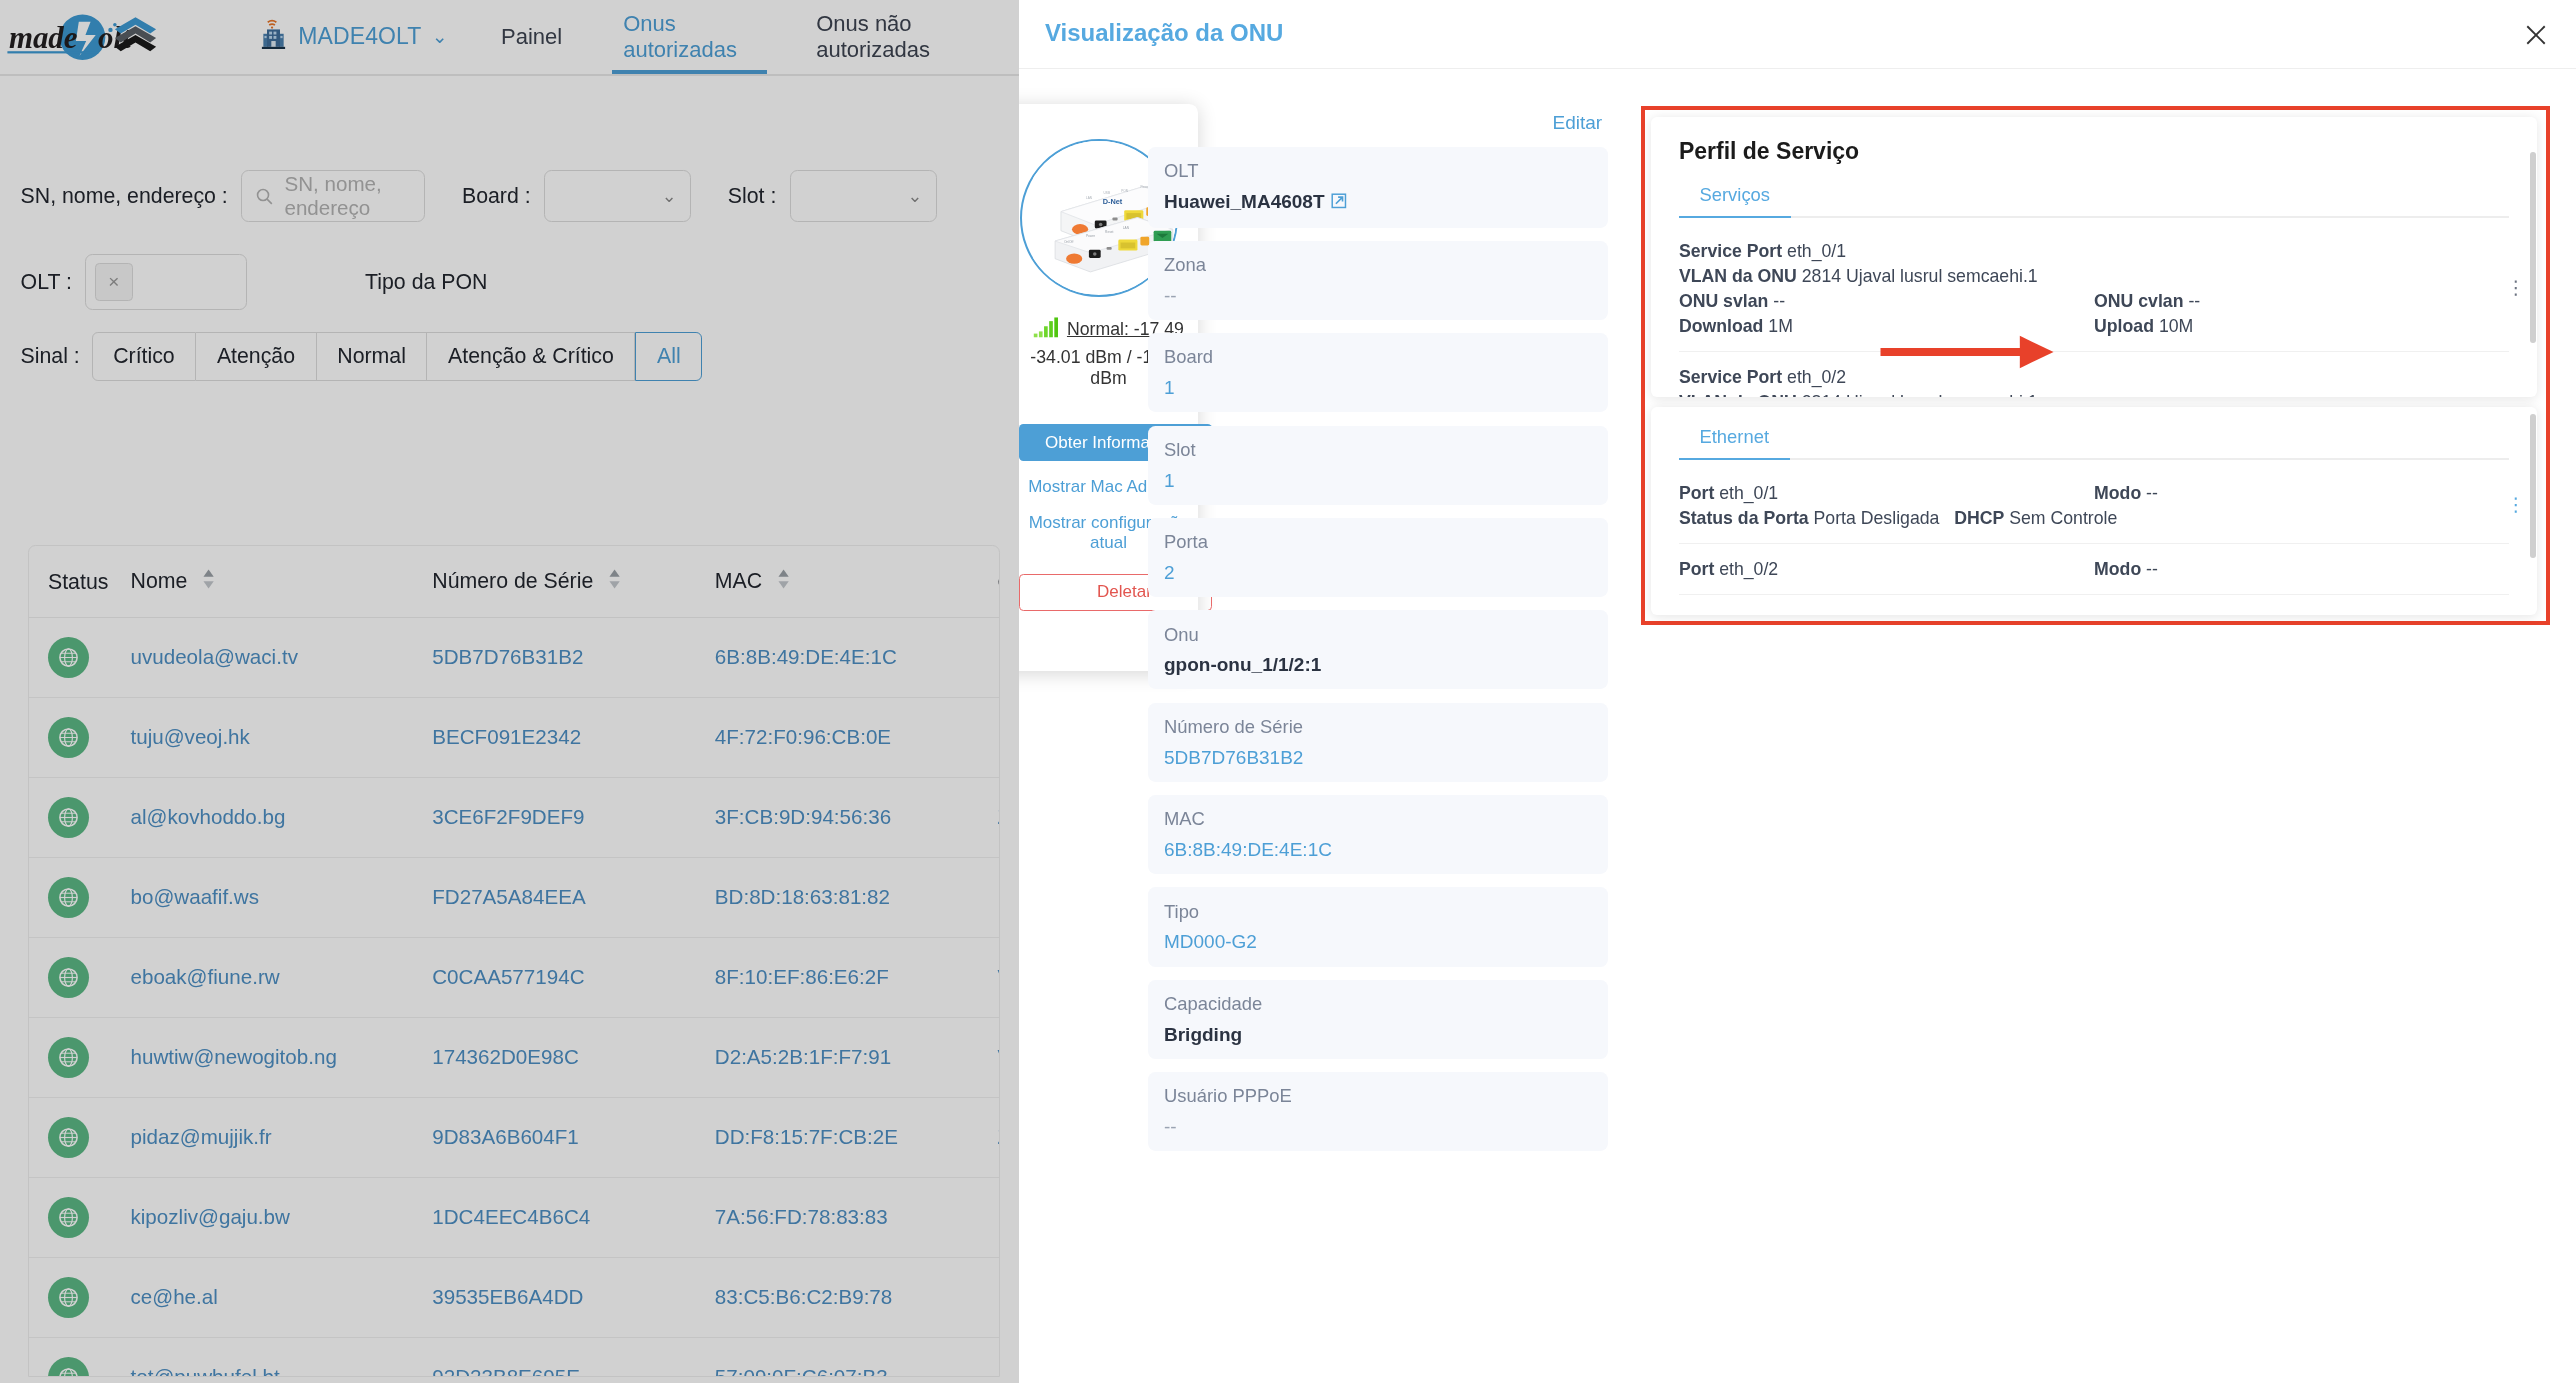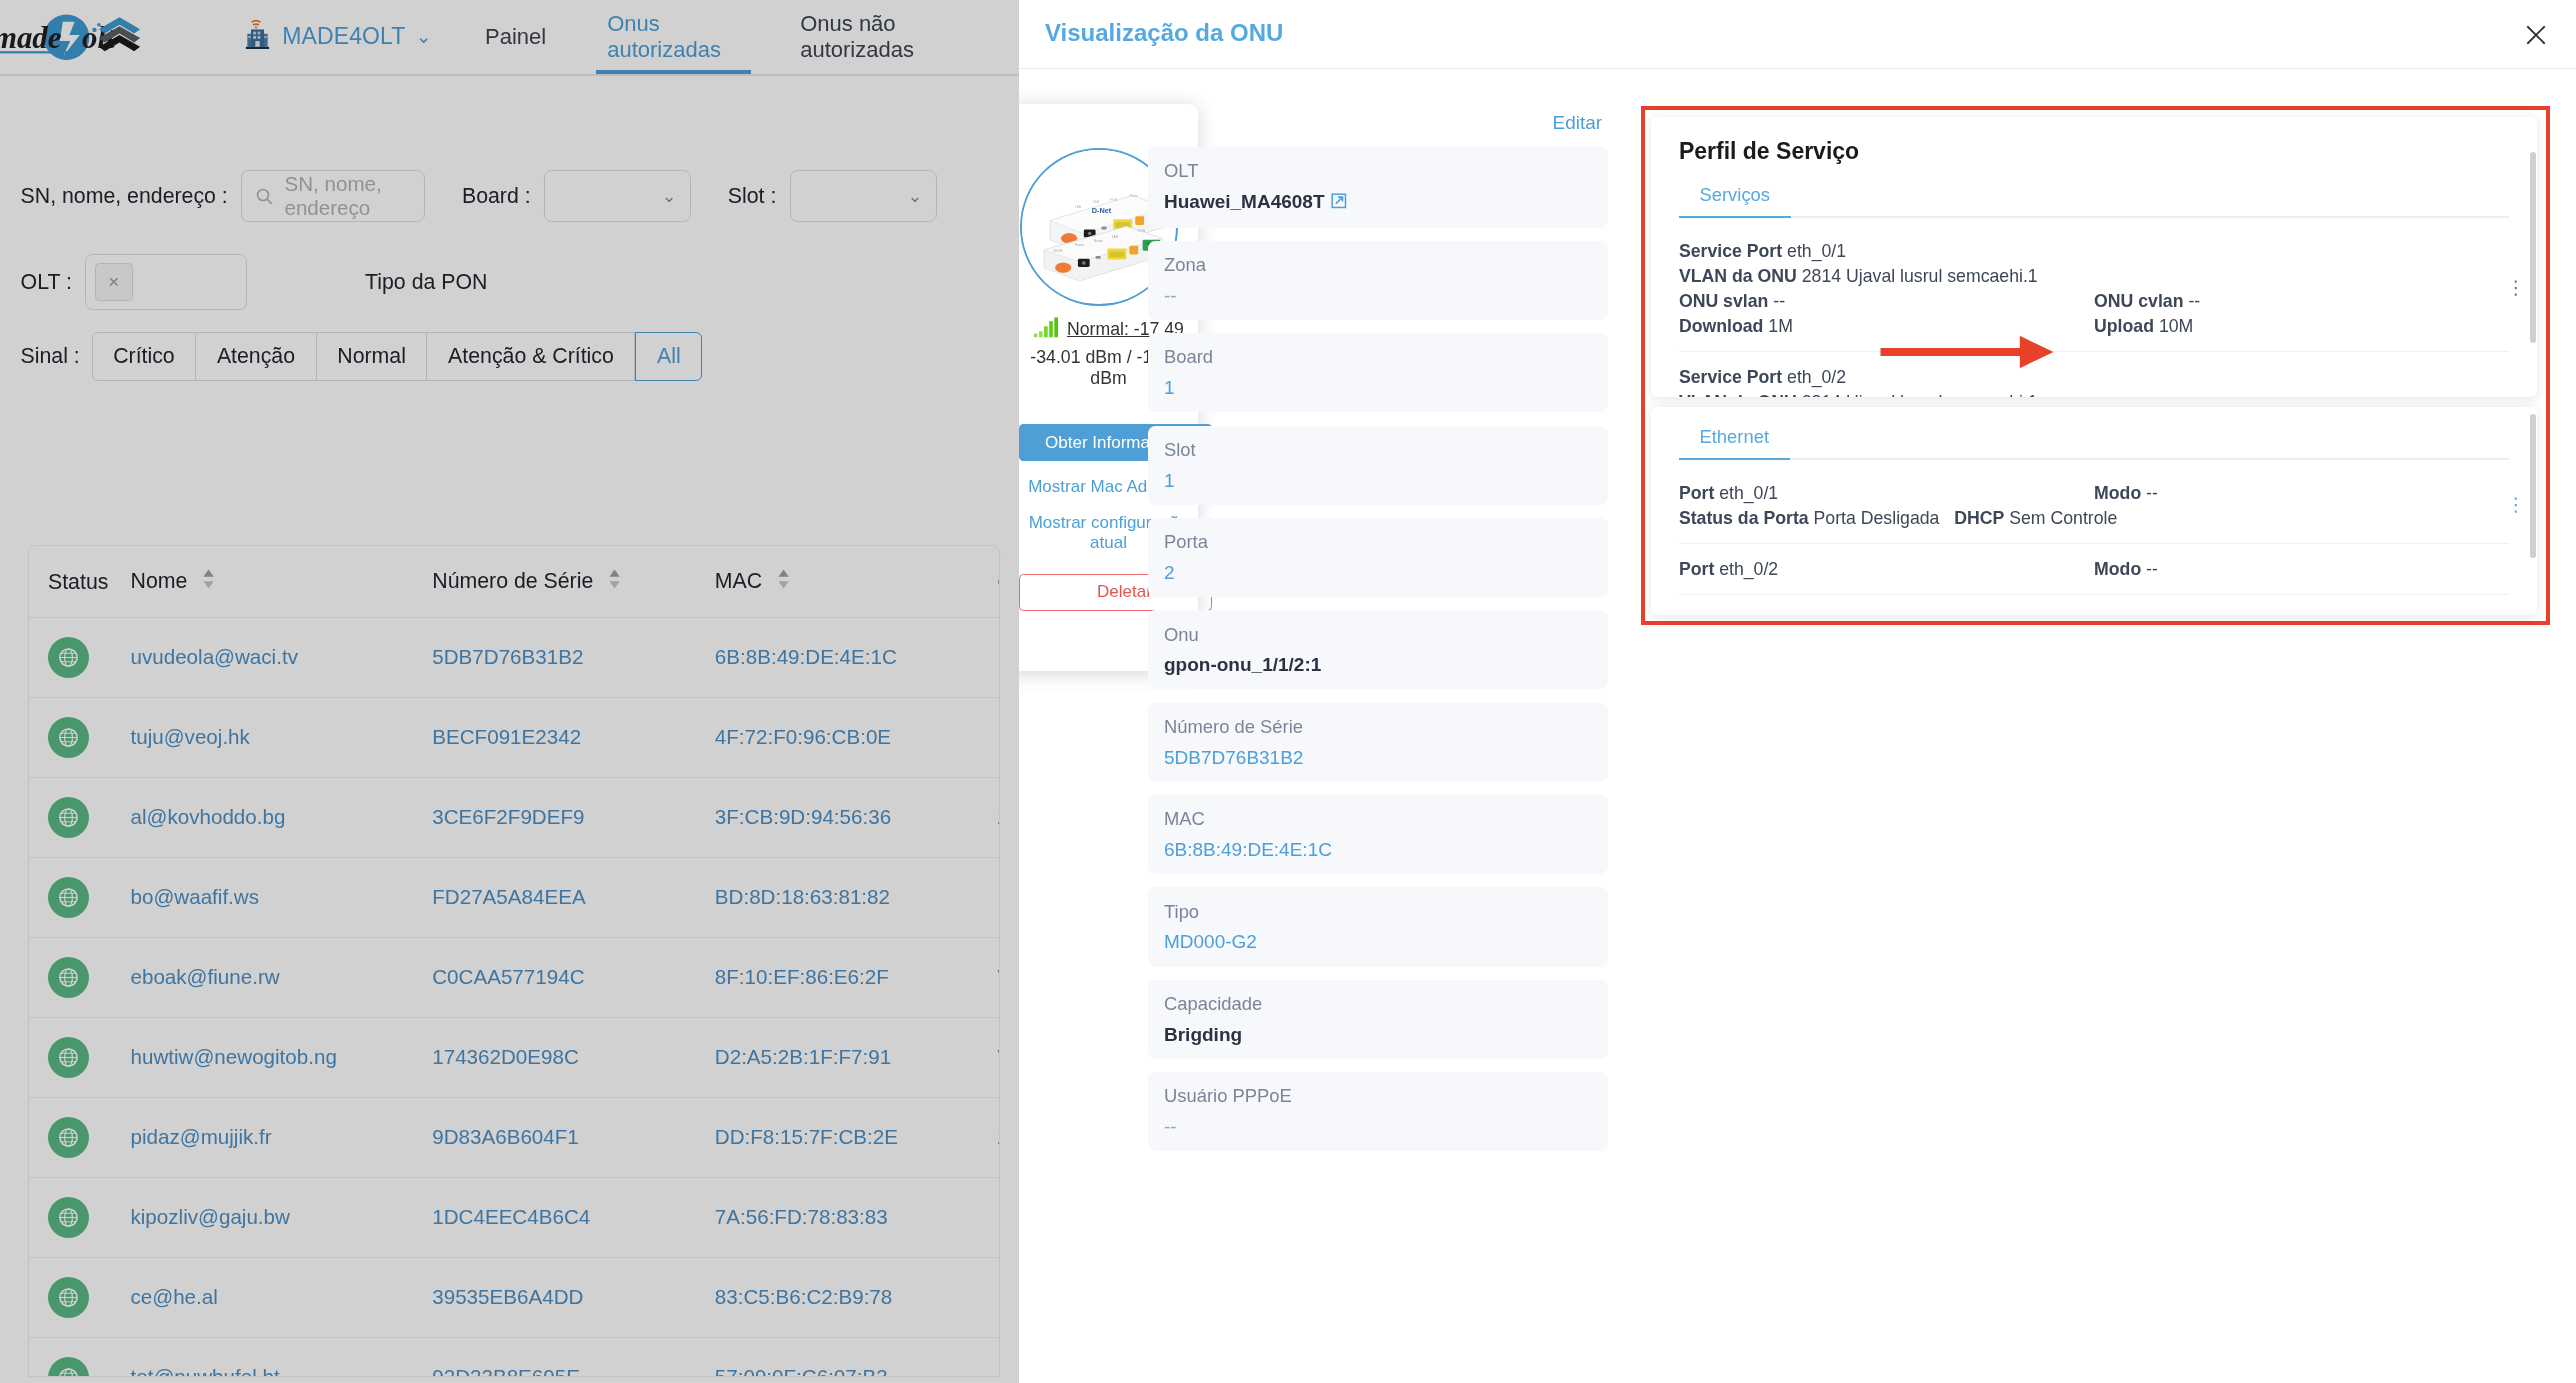--- a/index.html
+++ b/index.html
@@ -17,21 +17,21 @@
     background: #ffffff;
   }
   .bg-dim {
     position: absolute; inset: 0;
     background: rgba(0,0,0,0.18);
     z-index: 5;
   }
 
   
   .topbar {
-    position: absolute; top: 0; left: 0; width: 994px; height: 74px;
+    position: absolute; top: 0; left: 16px; width: 994px; height: 74px;
     background: #ffffff; display: flex; align-items: center;
   }
   .brand-logo { position: absolute; left: -13.2px; top: 7.4px; width: 184px; height: 59px; }
   .org-chip {
     position: absolute; left: 243px; top: 19px;
     display: flex; align-items: center; gap: 10.3px;
   }
   .org-name { color: #4d9fd6; font-size: 23px; letter-spacing: 0.1px; }
   .chev { color: #4d9fd6; font-size: 19px; line-height: 1; }
   .nav {
@@ -135,22 +135,22 @@
   .device-card {
     position: absolute; left: -329px; top: 35px; width: 508px; height: 567px;
     background: #ffffff; border-radius: 8.8px;
     box-shadow: 0 2.9px 19px rgba(0,0,0,0.16);
   }
   .device-inner { position: absolute; left: 329px; top: 0; width: 179px; }
   .dev-photo-wrap {
     position: relative; width: 177px; height: 155px; margin: 35px auto 0 auto;
   }
   .dev-circle {
-    position: absolute; left: 0; top: 9px; width: 158px; height: 158px;
-    border-radius: 50%; border: 2.2px solid #4d9fd6; overflow: hidden; background: #fff;
+    position: absolute; left: 0; top: 0; width: 158px; height: 158px;
+    border-radius: 50%; border: 2.2px solid #4d9fd6; overflow: hidden; background: #fff; padding-left: 11px;
   }
   .dev-globe {
     position: absolute; right: 7.4px; bottom: 4.4px; width: 40px; height: 40px;
     border-radius: 50%; background: #5cb985; border: 2.9px solid #fff;
     display: flex; align-items: center; justify-content: center;
   }
   .sig-line {
     display: flex; align-items: center; justify-content: center; gap: 7.4px;
     margin-top: 22px; font-size: 17.7px; color: #333; text-decoration: underline;
   }

